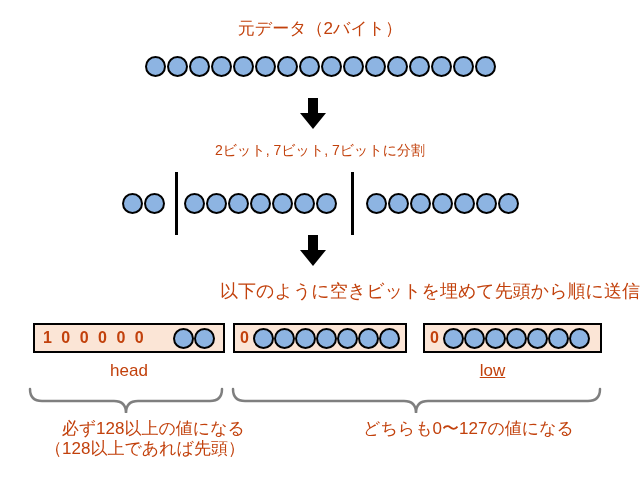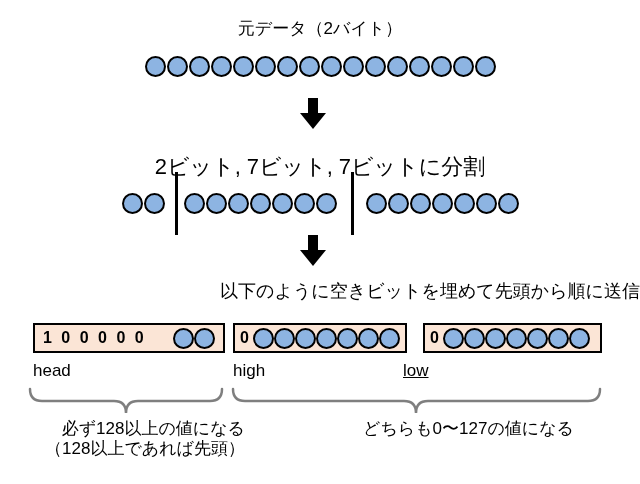--- a/index.html
+++ b/index.html
@@ -1,23 +1,23 @@
 <!DOCTYPE html>
 <html style="--circle-fill: #8DB4E2; --circle-border: #000000; --box-fill: #FBE5D6; --box-border: #000000; --brace: #7F7F7F; --arrow: #000000;"><head>
 <meta charset="utf-8">
 <style>
   html,body { margin:0; padding:0; background:#ffffff; }
   * { box-sizing:border-box; }
   .canvas {
     position:relative; width:640px; height:484px; background:#ffffff;
-    font-family:"Liberation Sans", sans-serif; color:#000000; overflow:hidden;
+    font-family:"Liberation Sans", sans-serif; color:#c2410c; overflow:hidden;
   }
   .title { position:absolute; left:0; width:640px; text-align:center; }
   .title1 { top:17px;  font-size:17px; }
-  .title2 { top:152px; font-size:22px; }
+  .title2 { top:142px; font-size:14px; }
   .title3 { top:279px; font-size:18px;text-align:right; }
 
   .circle {
     width:21px; height:21px; border-radius:50%;
     background:var(--circle-fill, #8DB4E2);
     border:2px solid var(--circle-border, #000000);
     flex:0 0 auto;
   }
   .circle-row { position:absolute; display:flex; align-items:center; }
   .row1 { top:56px; left:0; width:640px; justify-content:center; gap:1px; }
@@ -42,21 +42,21 @@
     border:2px solid var(--box-border, #000000);
     display:flex; align-items:center;
   }
   .box-head { left:33px;  width:192px; justify-content:space-between; padding:0 8px; }
   .box-high { left:233px; width:174px; padding:0 5px; }
   .box-low  { left:423px; width:179px; padding:0 5px; }
   .digits { font-weight:bold; font-size:16px; word-spacing:5px; white-space:pre; }
   .box-high .digits, .box-low .digits { margin-right:4px; }
   .boxcircles { display:flex; gap:0; }
 
-  .boxlabel { position:absolute; top:361px; text-align:left; font-size:17px; }
+  .boxlabel { position:absolute; top:361px; text-align:center; font-size:17px; }
   .label-head { left:33px;  width:192px; }
   .label-high { left:233px; width:174px; }
   .label-low  { left:403px; width:179px;text-decoration:underline; }
 
   .braces { position:absolute; left:0; top:386px; width:640px; height:32px; }
 
   .note { position:absolute; top:419px; text-align:right; font-size:17px; line-height:20px; }
   .note-left  { left:10px;  width:235px; }
   .note-right { left:284px; width:290px; }
 </style>
@@ -153,21 +153,20 @@
         <span class="circle"></span>
         <span class="circle"></span>
         <span class="circle"></span>
         <span class="circle"></span>
         <span class="circle"></span>
         <span class="circle"></span>
       </span>
   </div>
 
   <div class="boxlabel label-head">head</div>
-  <div class="boxlabel label-high">high</div>
   <div class="boxlabel label-low">low</div>
 
   <svg class="braces" viewBox="0 0 640 32" aria-hidden="true">
     <path d="M30,3 Q30,15 42,15 L114,15 Q126,15 126,27 Q126,15 138,15 L210,15 Q222,15 222,3" fill="none" stroke="#7F7F7F" stroke-width="2.5" stroke-linecap="round"></path>
     <path d="M233,3 Q233,15 245,15 L404,15 Q416,15 416,27 Q416,15 428,15 L588,15 Q600,15 600,3" fill="none" stroke="#7F7F7F" stroke-width="2.5" stroke-linecap="round"></path>
   </svg>
 
   <div class="note note-left">
     <div>必ず128以上の値になる</div>
     <div>（128以上であれば先頭）</div>

